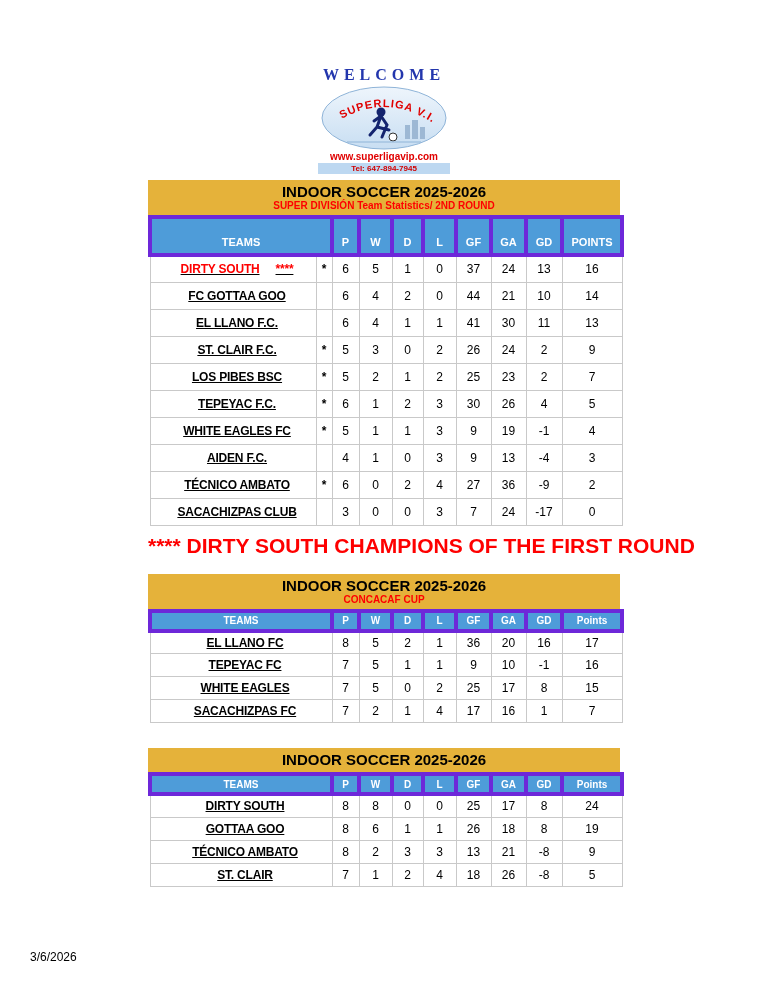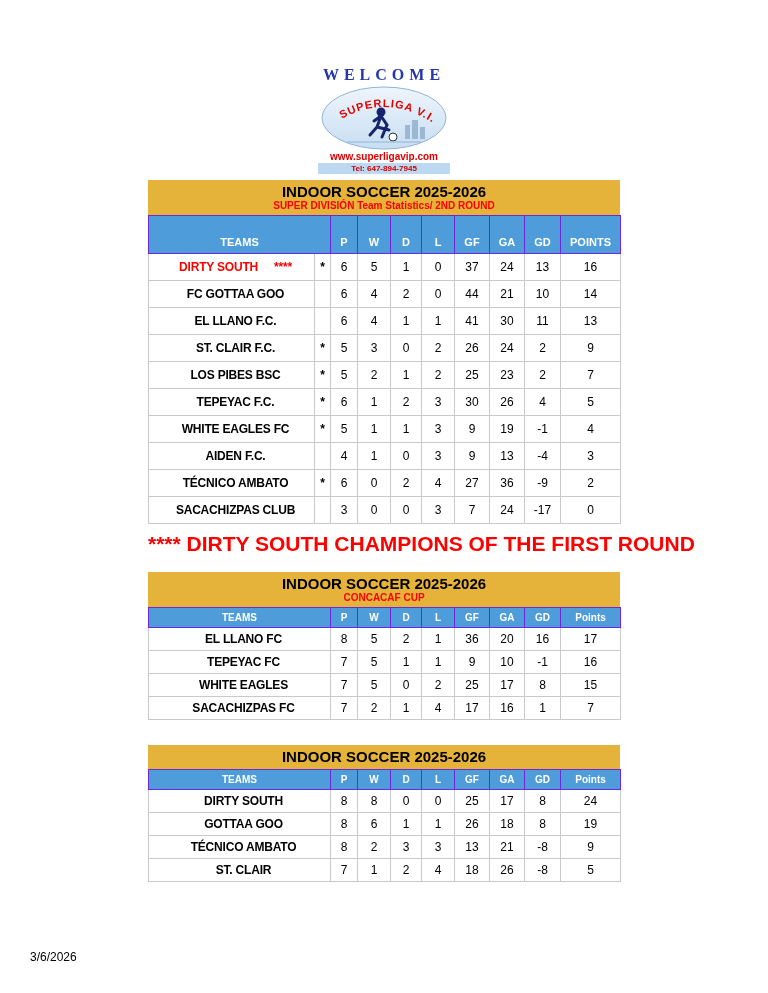--- a/index.html
+++ b/index.html
@@ -28,35 +28,35 @@
   }
 
   
   .title-band { background:#e5b23a; text-align:center; padding:3px 0 4px; }
   .band-title { font-size:15px; font-weight:bold; color:#000; }
   .band-subtitle { font-size:10px; font-weight:bold; color:#fe0000; }
 
   table.stats { border-collapse:collapse; width:472px; table-layout:fixed; }
   table.stats th {
     background:#4e9cd9; color:#ffffff; font-weight:bold; font-size:11px;
-    text-align:center; border:1px solid #6d28d9;
+    text-align:center; border:4px solid #6d28d9;
   }
   table.stats.t1 thead th { height:38px; vertical-align:bottom; padding-bottom:5px; }
   table.stats.tsm thead th { height:20px; vertical-align:middle; font-size:10px; }
 
   table.stats td {
     font-size:12px; color:#000; text-align:center;
     border:1px solid #c9c9c9; background:#ffffff;
   }
   table.stats.t1 tbody td { height:27px; }
   table.stats.tsm tbody td { height:23px; }
 
   td.team-cell {
     text-align:left; font-weight:bold; font-size:13px;
-    padding-left:8px; letter-spacing:-0.2px; white-space:nowrap;
+    padding-left:8px; letter-spacing:-0.2px; white-space:nowrap;text-decoration:underline;
   }
   td.gold { background:#ecc13f; border-color:#dbb23c; }
   td.star-cell { font-weight:bold; font-size:13px; }
   .red-text { color:#fe0000; }
   .black-star { color:#111; }
   .suffix { margin-left:16px; font-weight:bold; }
 
   .footnote {
     margin-top:8px; font-size:21px; font-weight:bold; color:#fe0000;
     white-space:nowrap;

